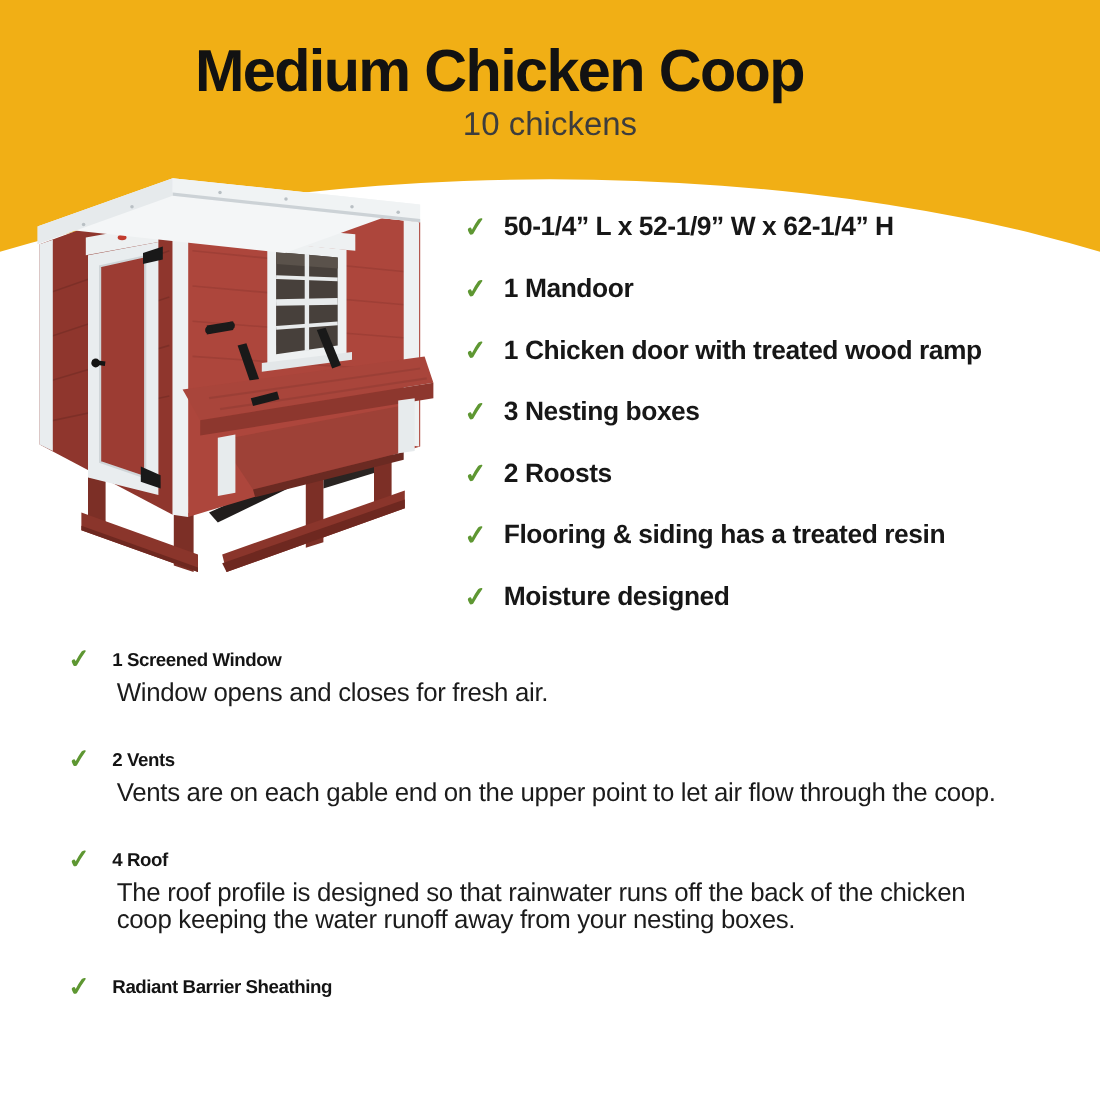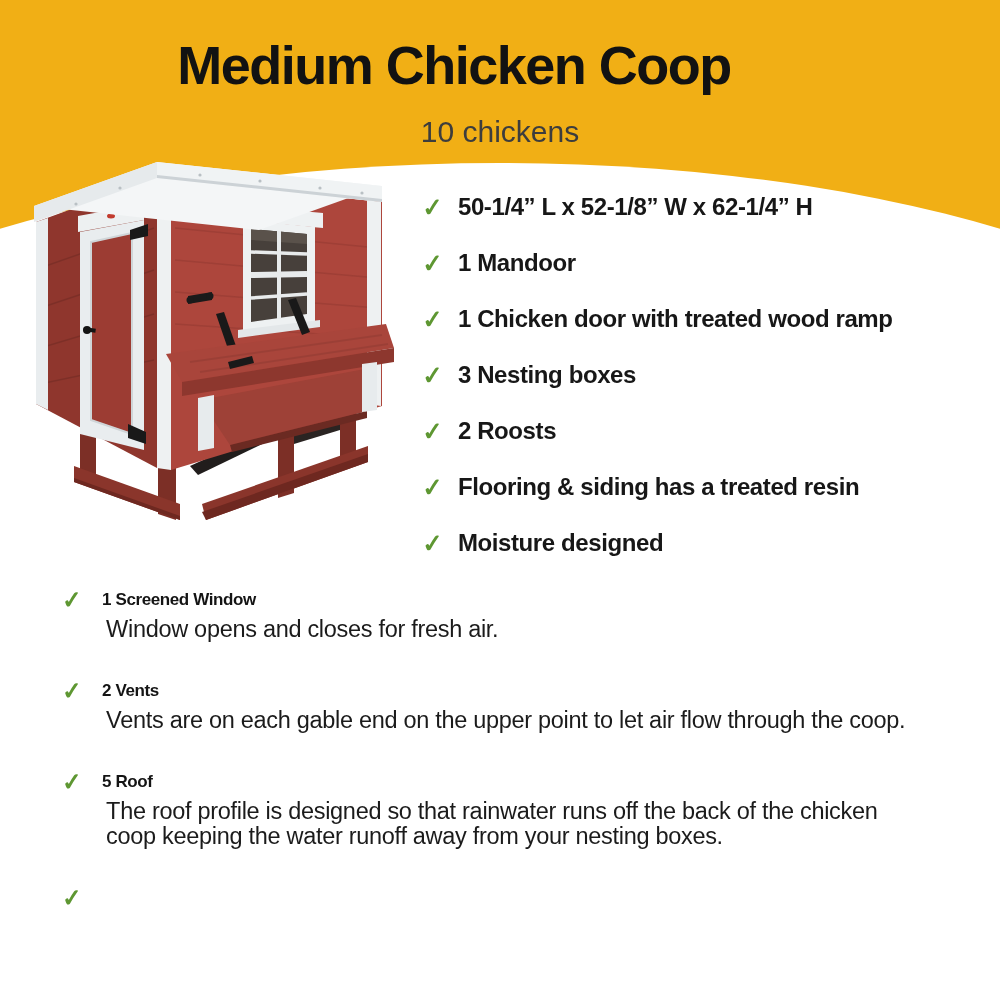--- a/index.html
+++ b/index.html
@@ -9,21 +9,21 @@
   }
   
   .header-band{position:absolute;left:0;top:0;width:1000px;height:235px;background:#F1AF15;z-index:0;}
   .header-curve{position:absolute;left:-300px;top:163px;width:1600px;height:600px;background:#ffffff;border-radius:50%;z-index:1;}
   .page-title{
     position:absolute;left:0;top:34px;width:908px;text-align:center;z-index:2;
     font-size:54px;font-weight:bold;letter-spacing:-1.5px;color:#121212;margin:0;
   }
   .page-subtitle{
     position:absolute;left:0;top:97px;width:1000px;text-align:center;z-index:2;
-    font-size:30px;font-weight:normal;color:#3d3d3d;margin-top:18px;
+    font-size:30px;font-weight:normal;color:#3d3d3d;
   }
   
   .coop{position:absolute;left:28px;top:148px;width:424px;height:404px;z-index:3;}
   
   .features-right{
     position:absolute;left:422px;top:194px;z-index:4;list-style:none;margin:0;padding:0;
   }
   .features-right li{
     display:flex;align-items:flex-start;gap:15px;margin:0 0 30px 0;
     font-size:24px;font-weight:bold;color:#171717;line-height:26px;
@@ -147,21 +147,21 @@
       <circle cx="290" cy="40" r="1.6"></circle>
       <circle cx="332" cy="45" r="1.6"></circle>
       <circle cx="46" cy="56" r="1.6"></circle>
       <circle cx="90" cy="40" r="1.6"></circle>
     </g>
   </svg>
 
   <ul class="features-right">
     <li>
       <span class="check">✓</span>
-      <span>50-1/4” L x 52-1/8” W x 62-1/4” H</span>
+      <span>50-1/4” L x 52-1/9” W x 62-1/4” H</span>
     </li>
     <li>
       <span class="check">✓</span>
       <span>1 Mandoor</span>
     </li>
     <li>
       <span class="check">✓</span>
       <span>1 Chicken door with treated wood ramp</span>
     </li>
     <li>
@@ -193,24 +193,25 @@
     <div class="feature-group">
       <span class="check">✓</span>
       <div class="feature-body">
         <p class="feature-title">2 Vents</p>
         <p class="feature-desc">Vents are on each gable end on the upper point to let air flow through the coop.</p>
       </div>
     </div>
     <div class="feature-group">
       <span class="check">✓</span>
       <div class="feature-body">
-        <p class="feature-title">5 Roof</p>
+        <p class="feature-title">4 Roof</p>
         <p class="feature-desc">The roof profile is designed so that rainwater runs off the back of the chicken coop keeping the water runoff away from your nesting boxes.</p>
       </div>
     </div>
     <div class="feature-group">
       <span class="check">✓</span>
       <div class="feature-body">
+        <p class="feature-title">Radiant Barrier Sheathing</p>
       </div>
     </div>
   </div>
 
 </div>
 
 </body></html>

